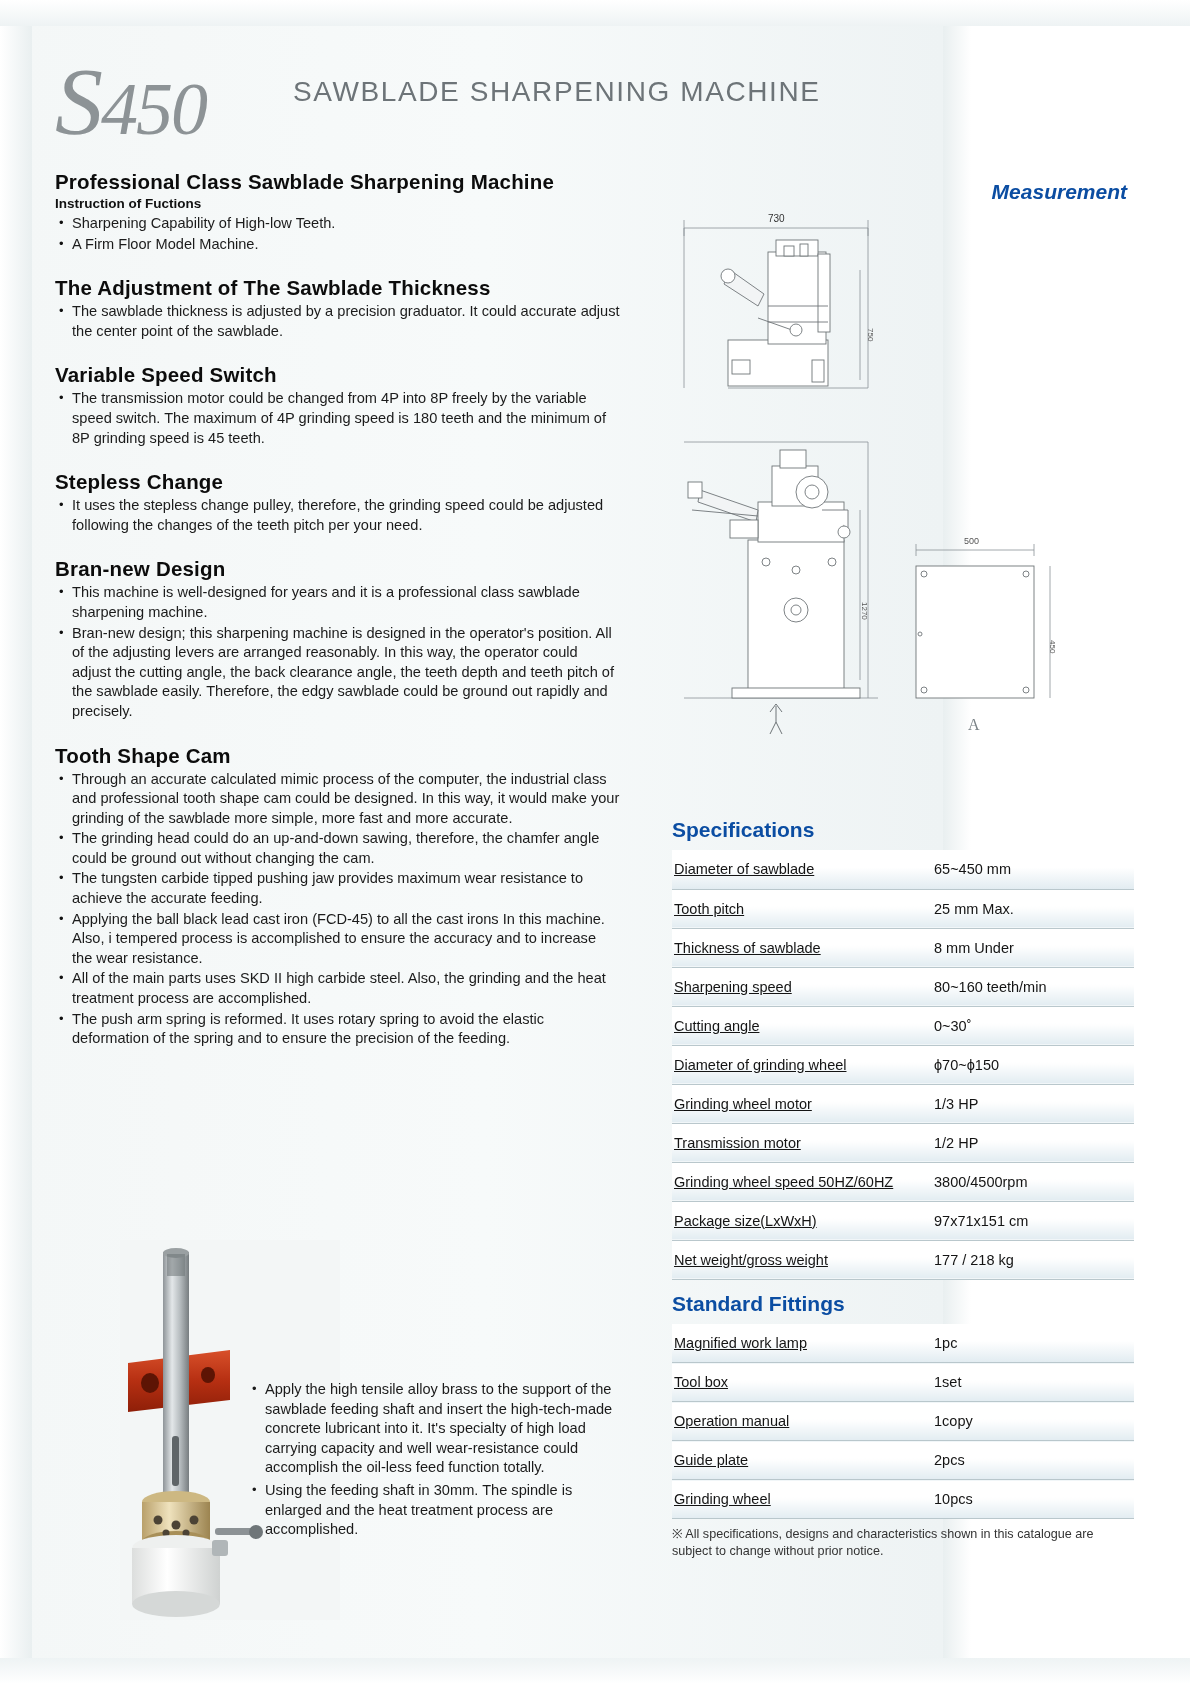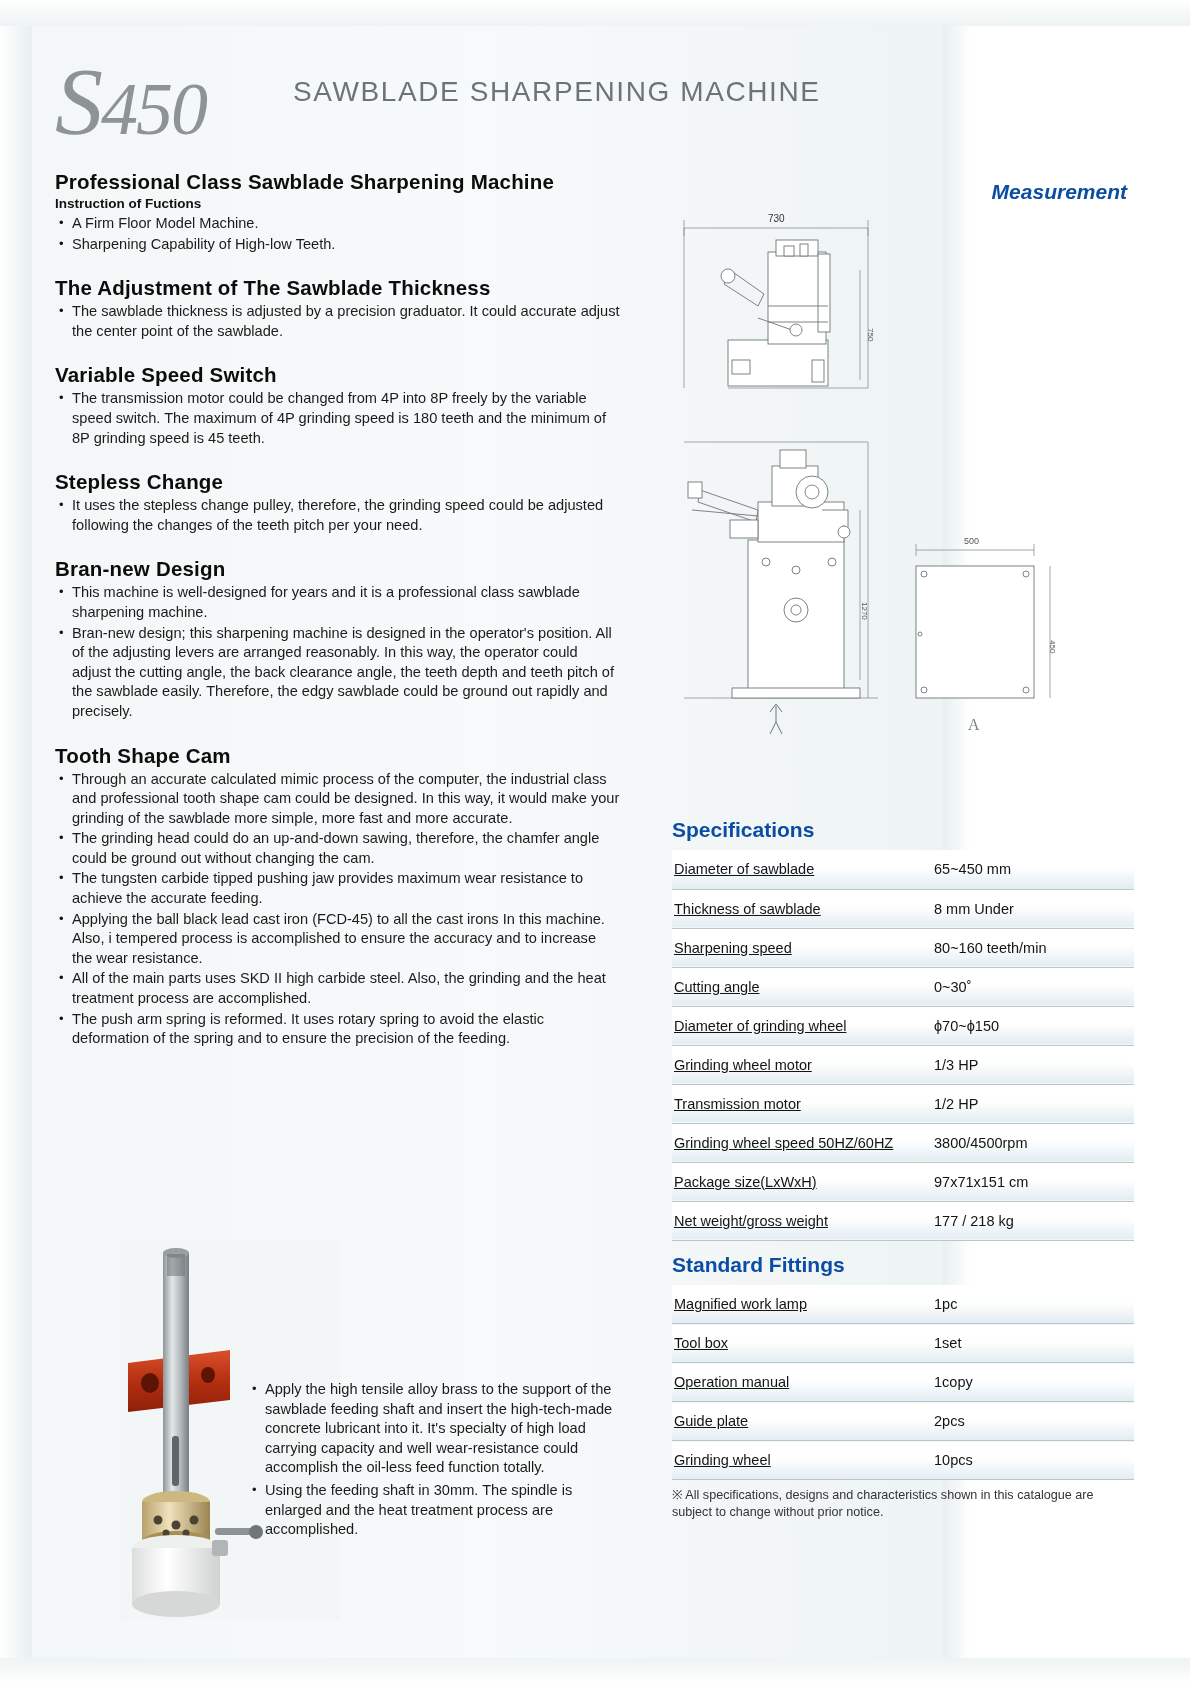--- a/index.html
+++ b/index.html
@@ -114,22 +114,22 @@
     </div>
     <div class="header-title">SAWBLADE SHARPENING MACHINE</div>
   </div>
 
   <div class="left-col">
 
     <div class="block">
       <h2 class="sec">Professional Class Sawblade Sharpening Machine</h2>
       <div class="subhead">Instruction of Fuctions</div>
       <ul class="bul">
+        <li>Sharpening Capability of High-low Teeth.</li>
         <li>A Firm Floor Model Machine.</li>
-        <li>Sharpening Capability of High-low Teeth.</li>
       </ul>
     </div>
 
     <div class="block">
       <h2 class="sec">The Adjustment of The Sawblade Thickness</h2>
       <ul class="bul">
         <li>The sawblade thickness is adjusted by a precision graduator. It could accurate adjust the center point of the sawblade.</li>
       </ul>
     </div>
 
@@ -328,20 +328,24 @@
 
   <div class="spec-wrap">
     <div class="tbl-title">Specifications</div>
     <table class="spec">
       <tbody>
         <tr>
             <td class="lbl">Diameter of sawblade</td>
             <td class="val">65~450 mm</td>
           </tr>
         <tr>
+            <td class="lbl">Tooth pitch</td>
+            <td class="val">25 mm Max.</td>
+          </tr>
+        <tr>
             <td class="lbl">Thickness of sawblade</td>
             <td class="val">8 mm Under</td>
           </tr>
         <tr>
             <td class="lbl">Sharpening speed</td>
             <td class="val">80~160  teeth/min</td>
           </tr>
         <tr>
             <td class="lbl">Cutting angle</td>
             <td class="val">0~30˚</td>

